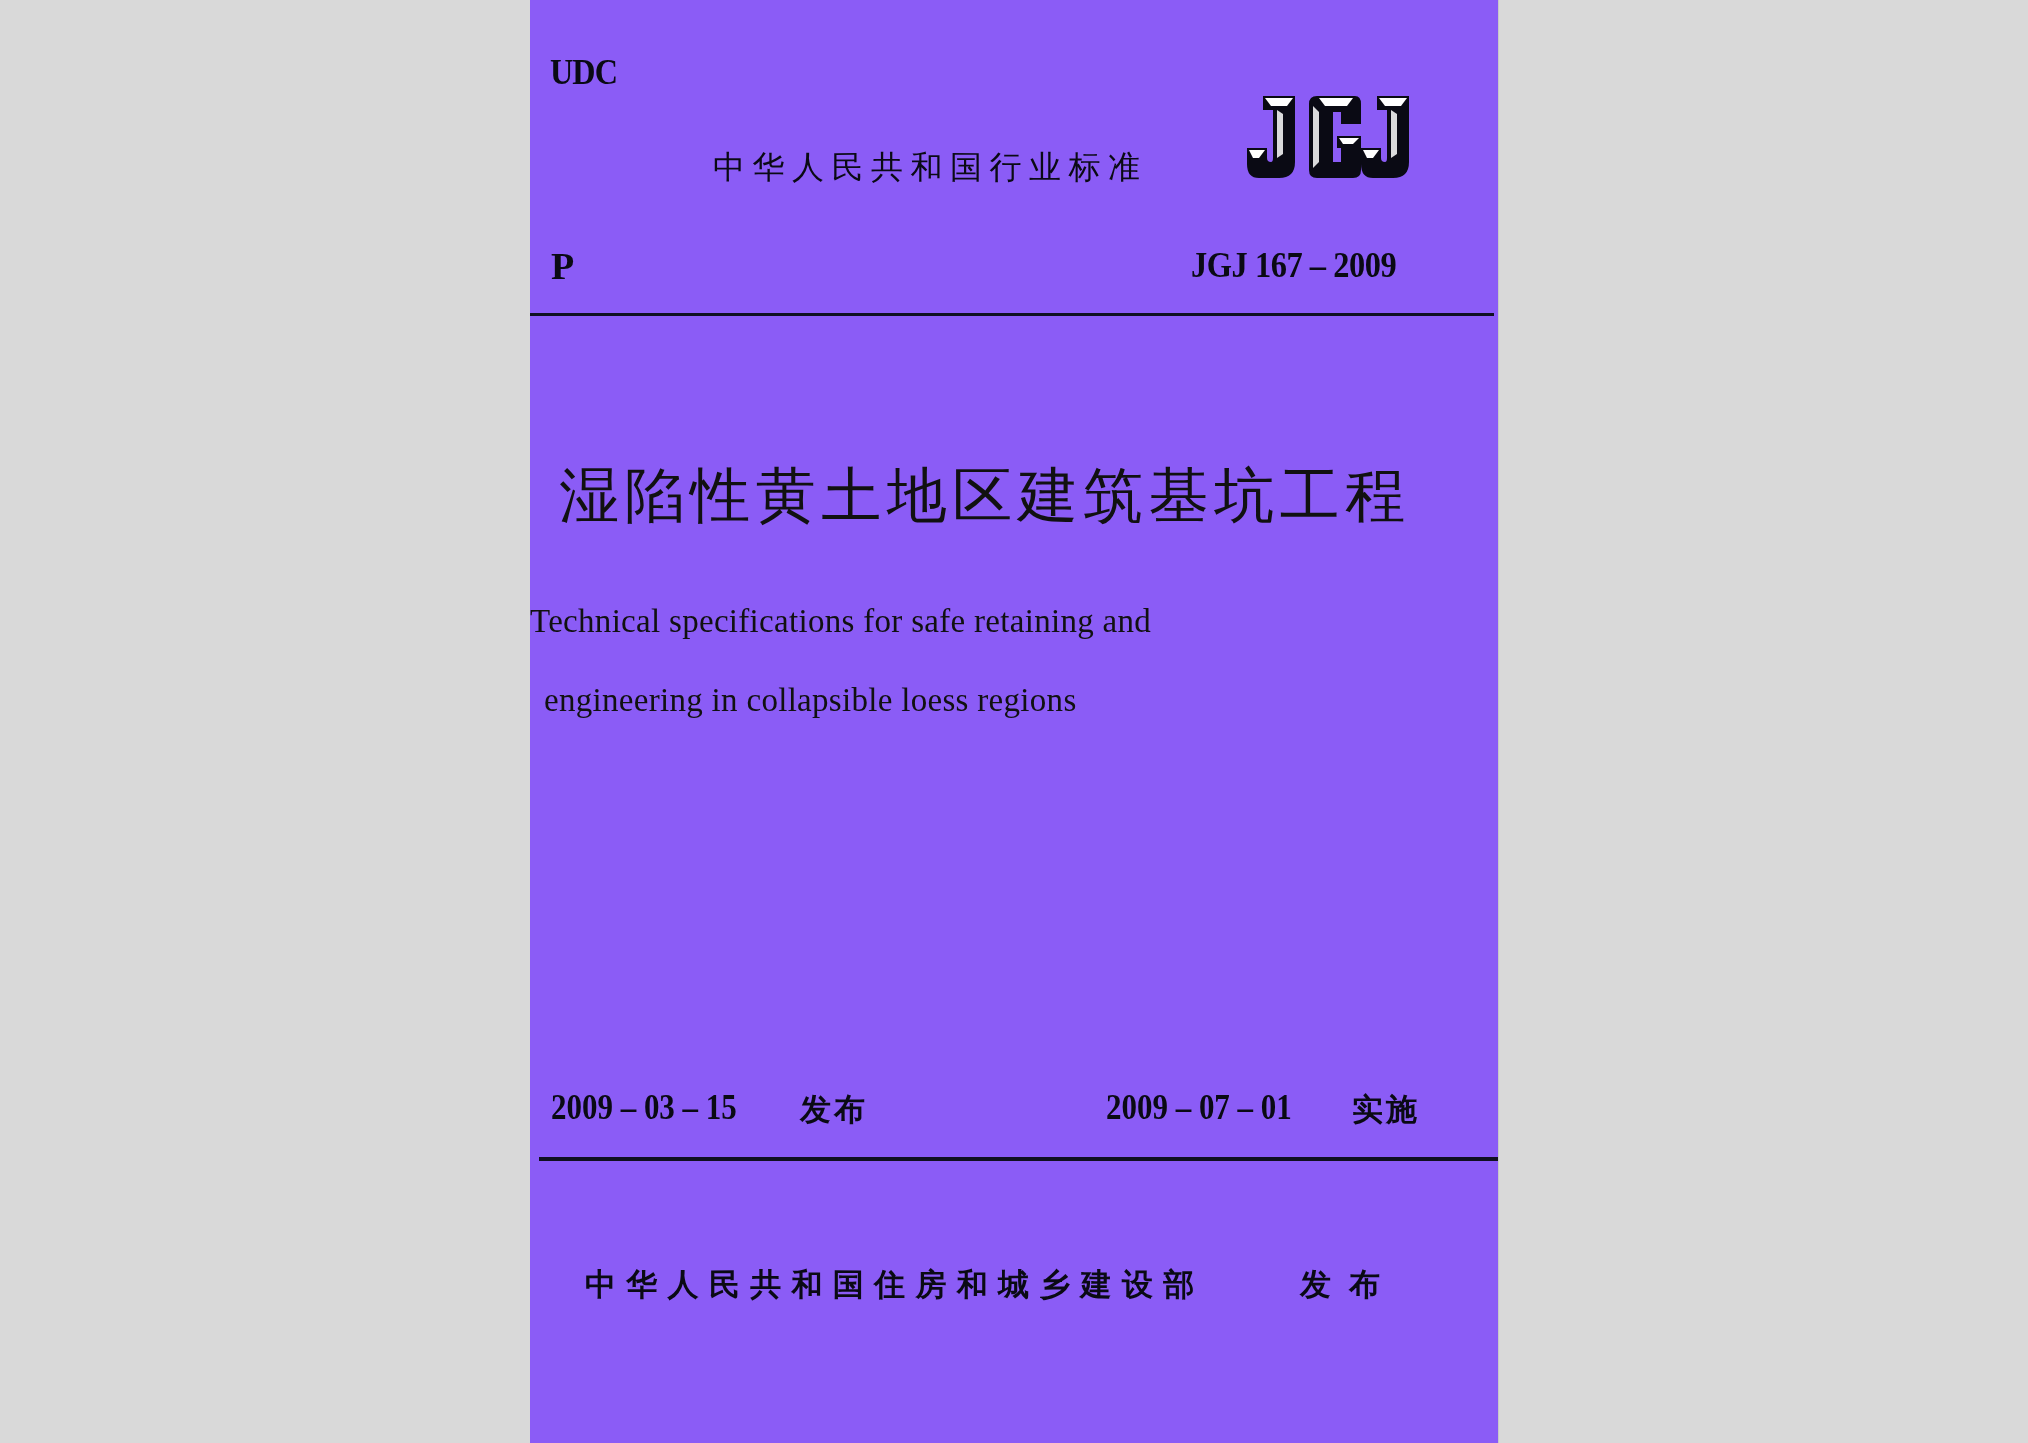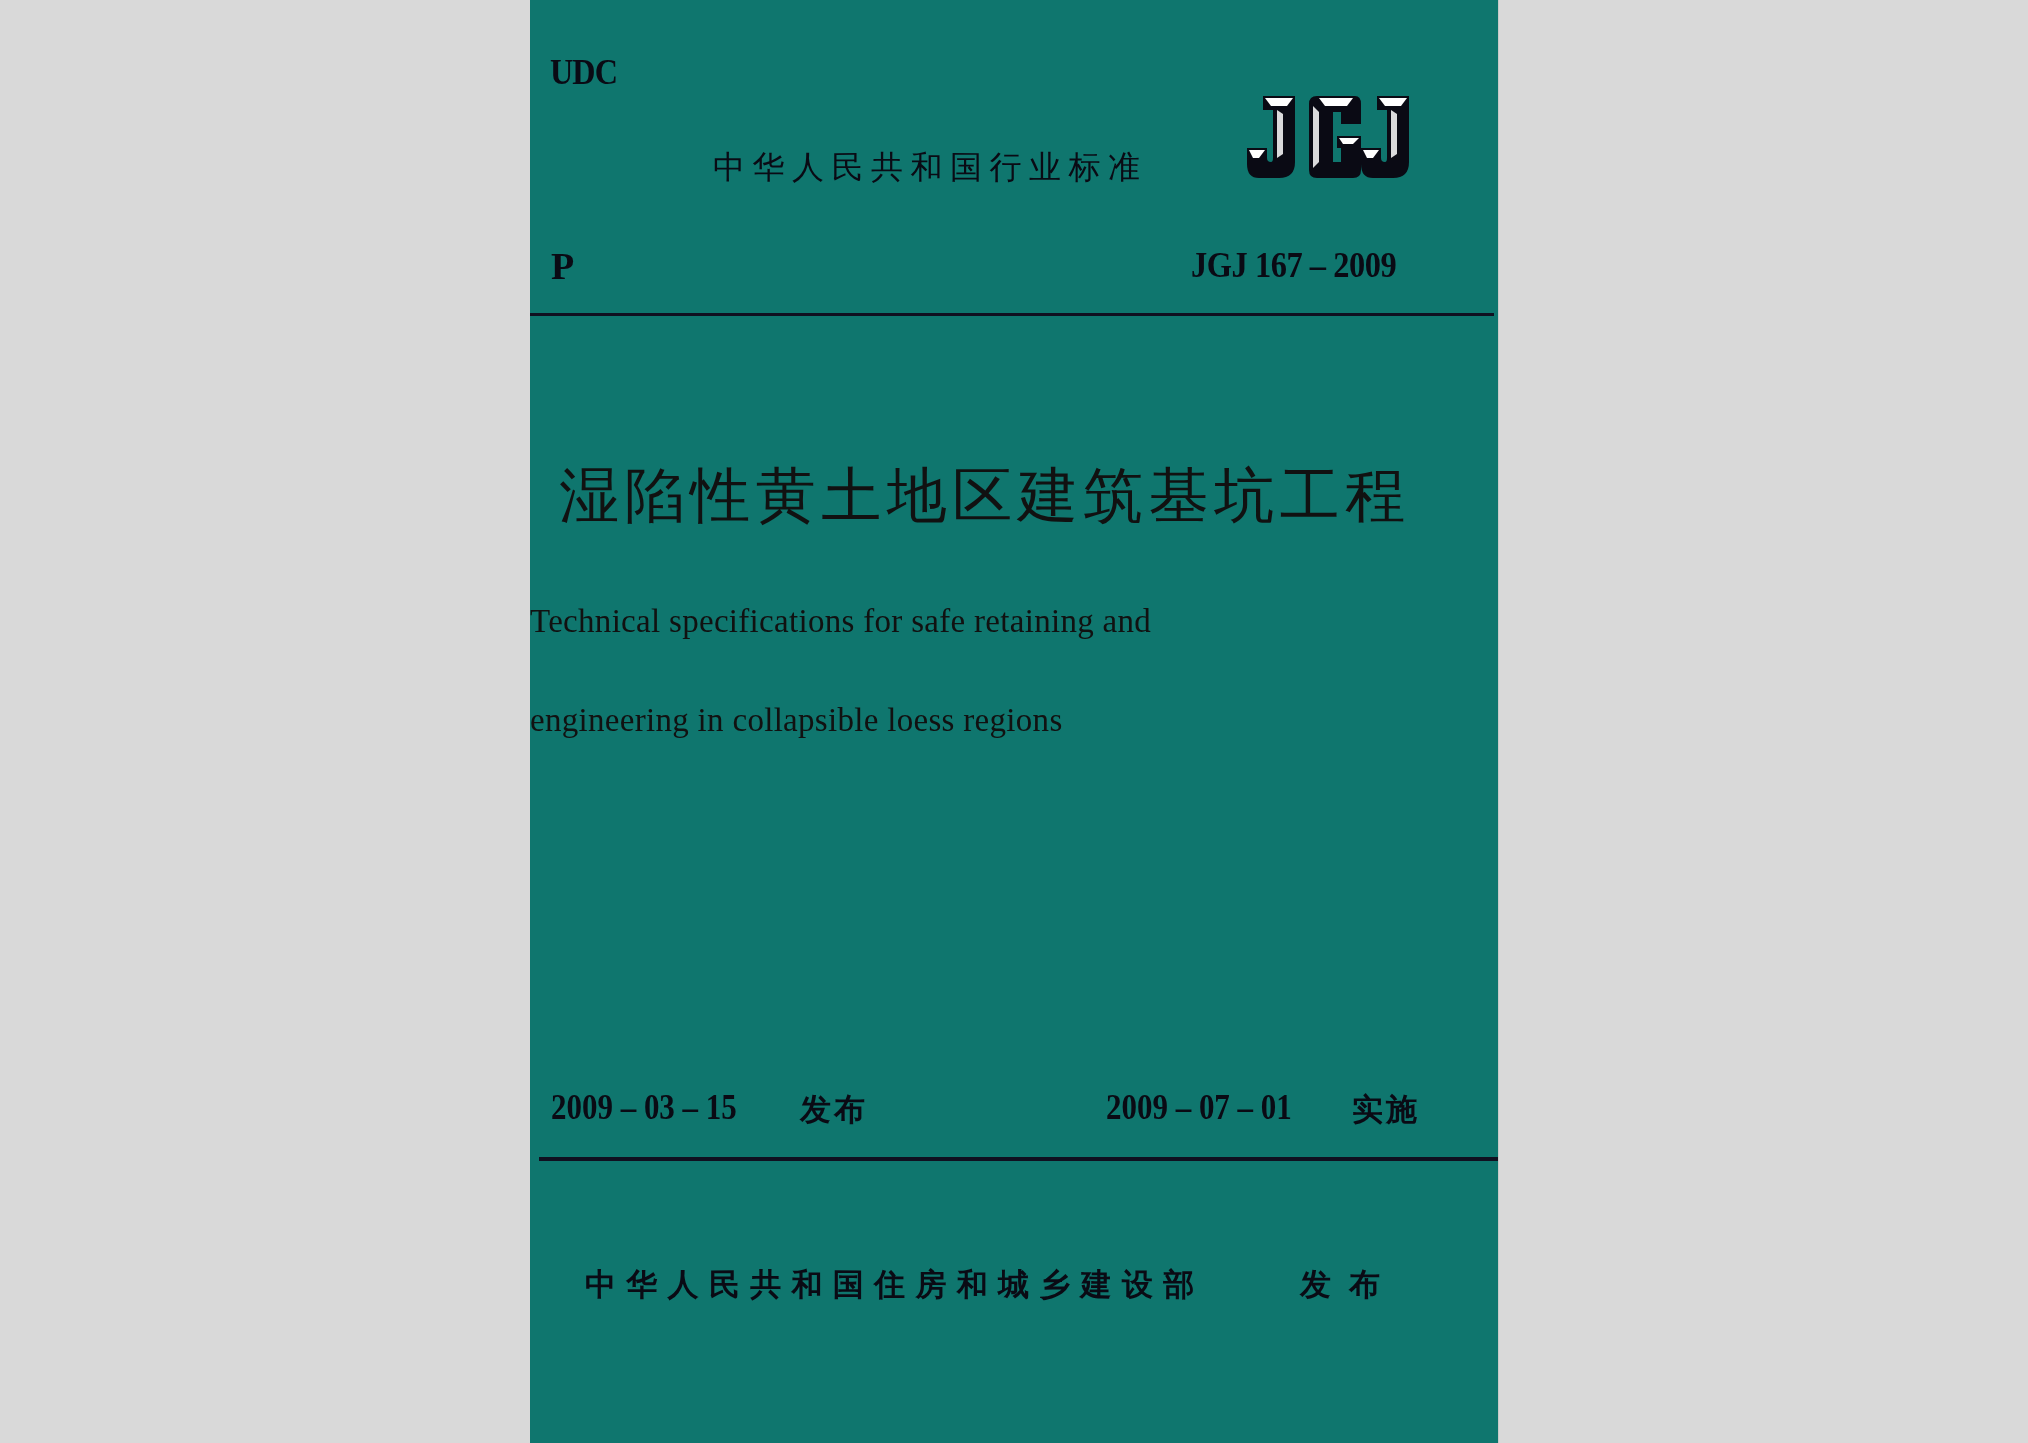--- a/index.html
+++ b/index.html
@@ -5,21 +5,21 @@
     html, body { margin: 0; padding: 0; }
     body {
       width: 2028px; height: 1443px;
       background: #d9d9d9;
       position: relative; overflow: hidden;
       font-family: "DejaVu Serif", serif;
     }
     .page {
       position: absolute; left: 530px; top: 0;
       width: 968px; height: 1443px;
-      background: #0f766e;
+      background: #8b5cf6;
       border-right: 1px solid #c8c8c8;
     }
     .abs { position: absolute; white-space: nowrap; color: #0a0a14; }
     .udc {
       left: 20px; top: 53px;
       font-family: "Liberation Serif", serif; font-weight: bold;
       font-size: 35px; letter-spacing: -1px; transform: scaleX(0.92); transform-origin: left;
     }
     .industry-std {
       left: 183px; top: 146px;
@@ -48,21 +48,21 @@
     }
     .title-zh-1 { top: 456px; }
     .title-zh-2 { top: 523px; }
     .title-en {
       left: 0; width: 910px; text-align: left;
       font-family: "Liberation Serif", serif; font-size: 33px; letter-spacing: 0.3px;
       color: #111;
     }
     .title-en-1 { top: 603px; }
     .title-en-2 { top: 653px; }
-    .title-en-3 { top: 702px; }
+    .title-en-3 { top: 682px; margin-left: 14px; }
     .date {
       top: 1086px;
       font-family: "Liberation Serif", serif; font-weight: bold; font-size: 36px;
       transform: scaleX(0.86); transform-origin: left;
     }
     .date-issue { left: 21px; }
     .date-effective { left: 576px; }
     .date-label {
       top: 1089px;
       font-family: "DejaVu Sans", sans-serif; font-weight: bold; font-size: 31px; letter-spacing: 3px;

